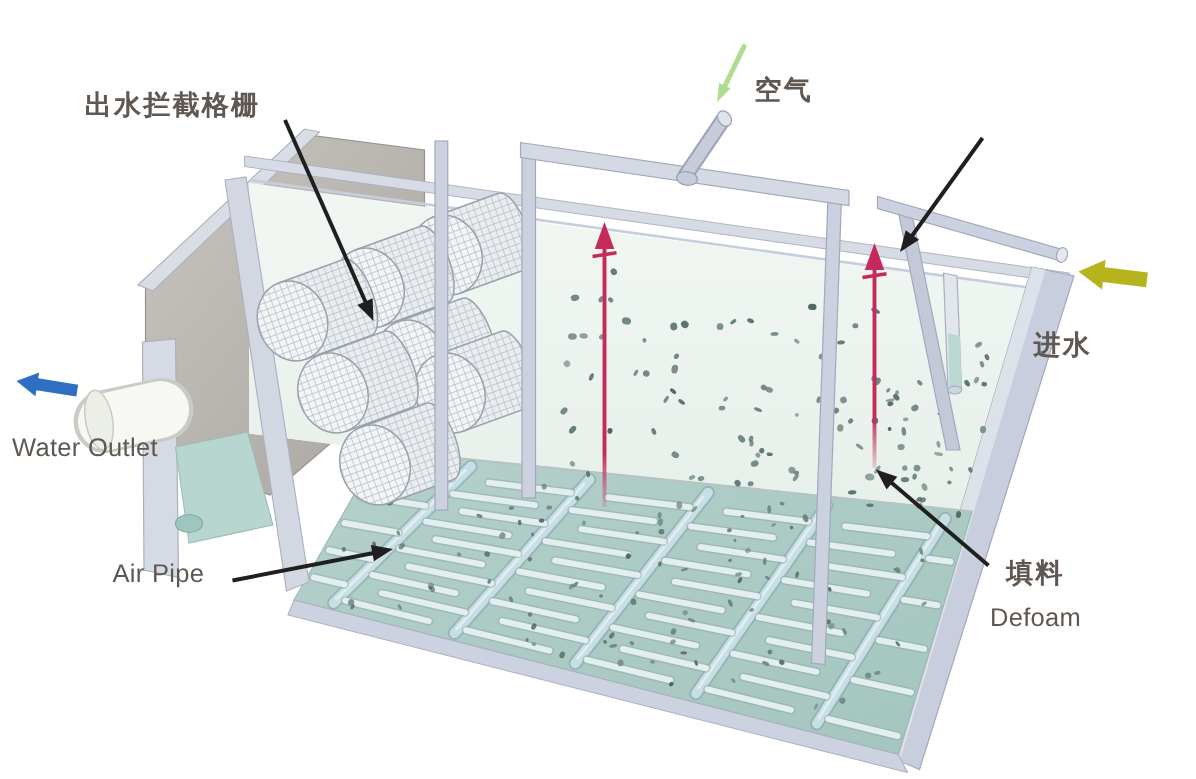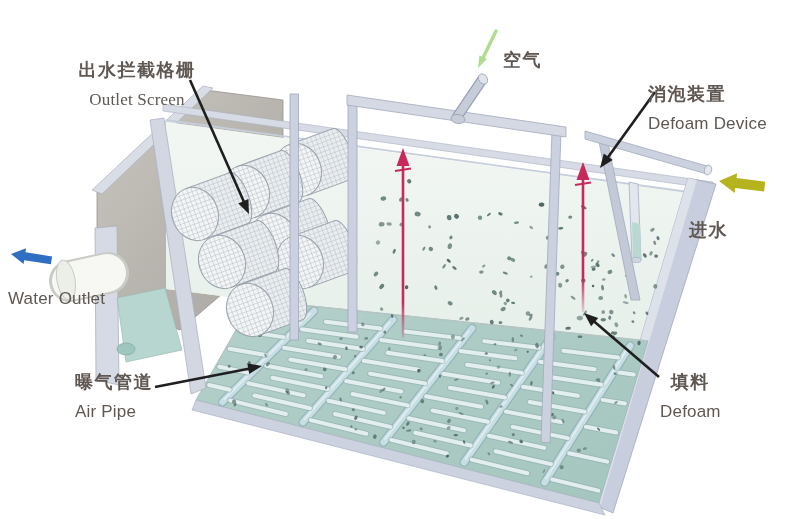--- a/index.html
+++ b/index.html
@@ -496,38 +496,32 @@
     <polygon points="249,214 248.4,198.9 238.3,203.4" fill="#1f1f1f"></polygon>
     <line x1="655" y1="92" x2="606" y2="160" stroke-width="2.6" stroke="#1f1f1f"></line>
     <polygon points="600,168 612.7,159.9 603.8,153.5" fill="#1f1f1f"></polygon>
     <line x1="155" y1="387" x2="250" y2="368.5" stroke-width="2.6" stroke="#1f1f1f"></line>
     <polygon points="262,366 249.3,374.1 247.2,363.3" fill="#1f1f1f"></polygon>
     <line x1="659" y1="377" x2="593" y2="320.6" stroke-width="2.6" stroke="#1f1f1f"></line>
     <polygon points="584,313 598.2,317.9 591.1,326.3" fill="#1f1f1f"></polygon>
   </g>
 </svg>
 
-<div class="lbl centered" style="left:70px;top:56px;width:134px;font-family:Liberation Serif, serif;">
+<div class="lbl centered" style="left:48px;top:56px;width:134px;">
   <span class="zh">出水拦截格栅</span>
-  <span class="en">Outlet Screen</span>
 </div>
 <div class="lbl" style="left:503px;top:46px;">
   <span class="zh">空气</span>
 </div>
-<div class="lbl" style="left:648px;top:80px;">
-  <span class="zh">消泡装置</span>
-  <span class="en">Defoam Device</span>
-</div>
 <div class="lbl" style="left:689px;top:196px;margin-top:20px;">
   <span class="zh">进水</span>
 </div>
 <div class="lbl" style="left:8px;top:284px;">
   <span class="en">Water Outlet</span>
 </div>
 <div class="lbl" style="left:75px;top:368px;">
-  <span class="zh">曝气管道</span>
   <span class="en">Air Pipe</span>
 </div>
 <div class="lbl" style="left:660px;top:368px;text-align:center;">
   <span class="zh">填料</span>
   <span class="en">Defoam</span>
 </div>
 </div>
 
 </body></html>

